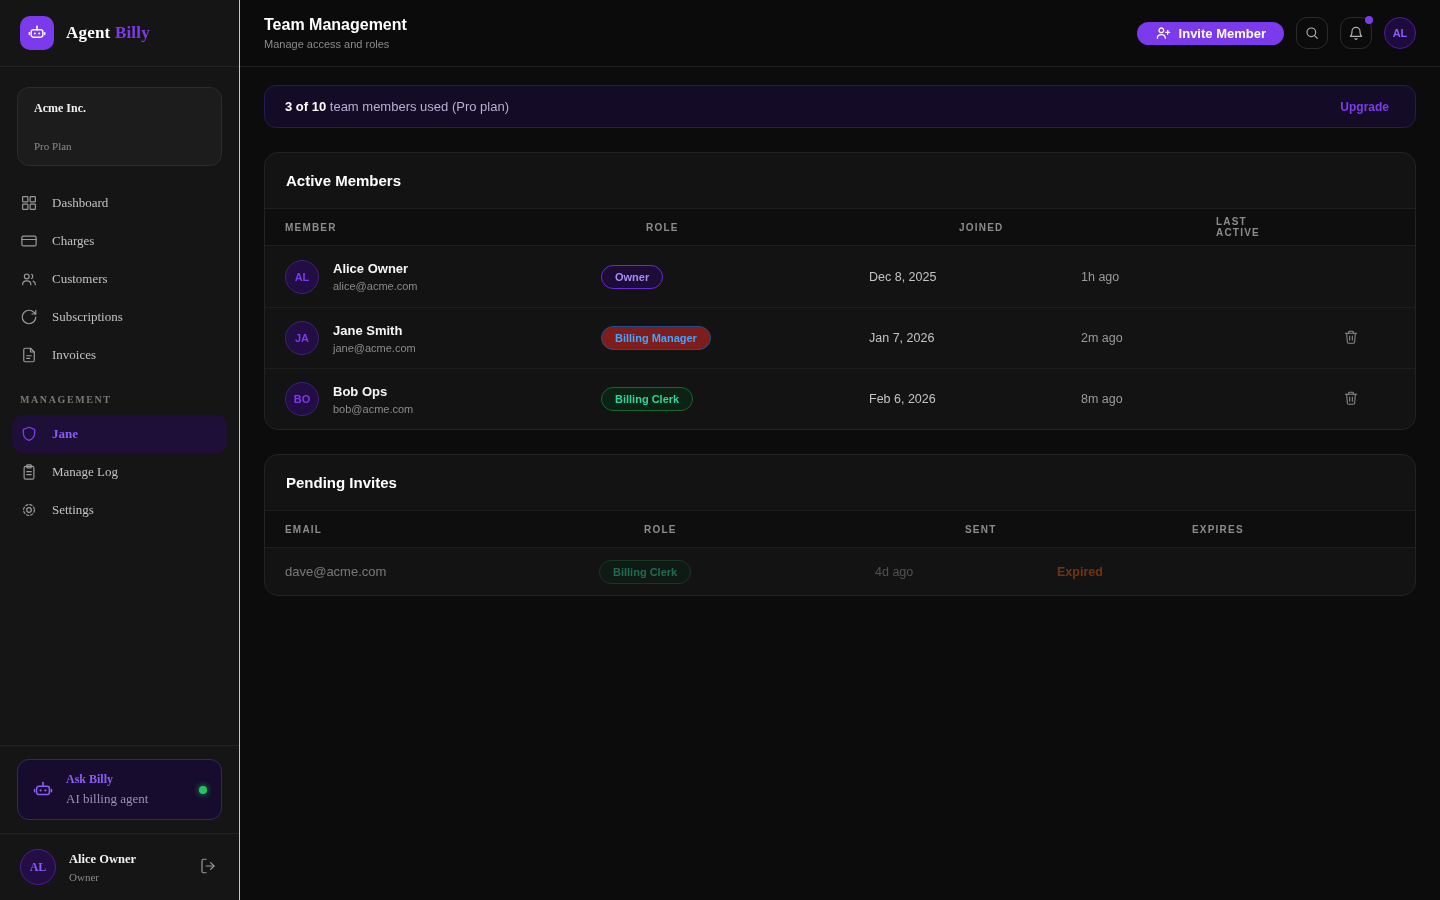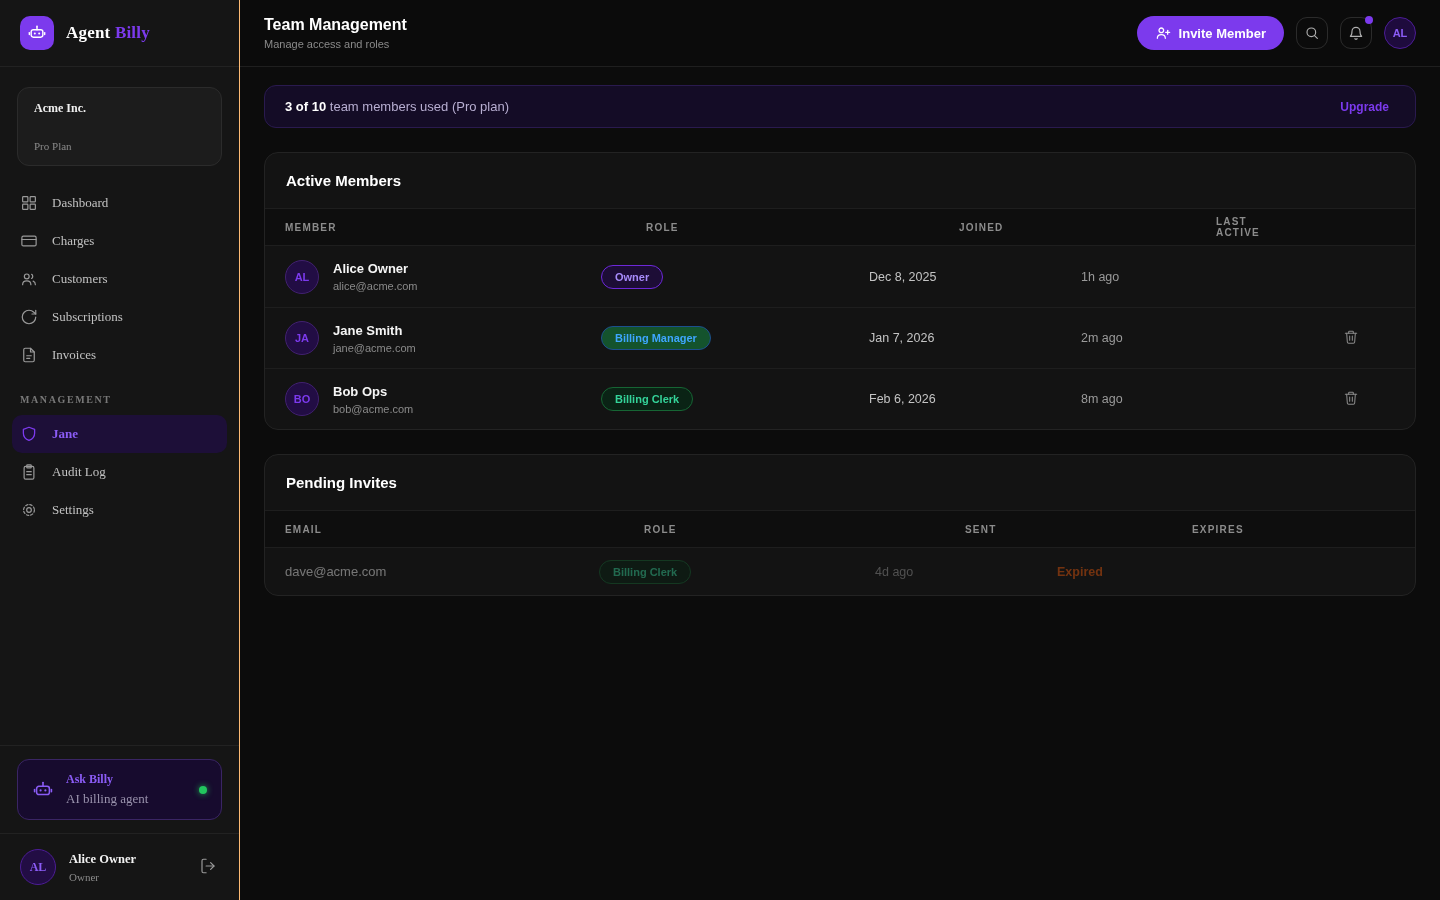--- a/index.html
+++ b/index.html
@@ -43,21 +43,21 @@
   .user-name { font-size:12.5px; font-weight:700; color:#f2f2f2; }
   .user-role { font-size:11px; color:#8a8a8a; margin-top:4px; }
   .logout-btn { margin-left:auto; background:none; border:none; color:#9a9a9a; cursor:pointer; padding:2px; display:flex; }
 
   
   .main { flex:1; display:flex; flex-direction:column; min-width:0; }
   .topbar { height:67px; min-height:67px; display:flex; align-items:center; justify-content:space-between; padding:0 24px; border-bottom:1px solid #1f1f1f; background:#0b0b0b; }
   .page-title { font-size:16px; font-weight:800; color:#fff; }
   .page-subtitle { font-size:11px; color:#8a8a8a; margin-top:4px; }
   .topbar-actions { display:flex; align-items:center; gap:12px; }
-  .invite-btn { height:34px; padding:0 18px; border-radius:17px; background:#7c3aed; color:#fff; font-weight:800; font-size:13px; display:flex; align-items:center; gap:8px; border:none; cursor:pointer; font-family:inherit; }
+  .invite-btn { height:23px; padding:0 18px; border-radius:17px; background:#7c3aed; color:#fff; font-weight:800; font-size:13px; display:flex; align-items:center; gap:8px; border:none; cursor:pointer; font-family:inherit; }
   .icon-btn { width:32px; height:32px; border-radius:11px; border:1px solid #2b2b2b; background:transparent; display:flex; align-items:center; justify-content:center; position:relative; cursor:pointer; color:#b0b0b0; }
   .notif-dot { position:absolute; top:-2px; right:-2px; width:8px; height:8px; border-radius:50%; background:#7c3aed; }
   .topbar-avatar { width:32px; height:32px; border-radius:50%; background:#1e0b3d; border:1px solid #4c1d95; display:flex; align-items:center; justify-content:center; color:#8b5cf6; font-weight:800; font-size:11px; cursor:pointer; }
 
   .content { padding:18px 24px; }
   .quota-banner { height:43px; background:#140c26; border:1px solid #2a1a4f; border-radius:12px; display:flex; align-items:center; justify-content:space-between; padding:0 20px;gap:32px; }
   .quota-text { font-size:13px; color:#b7aed1; }
   .quota-text b { color:#fff; font-weight:800; }
   .upgrade-link { font-size:12px; font-weight:800; color:#7c3aed; cursor:pointer; background:none; border:none; font-family:inherit; }
 
@@ -73,21 +73,21 @@
   .tbody .trow.invite-row { height:47px; }
   .tbody .trow + .trow { border-top:1px solid #1e1e1e; }
 
   .member-cell { display:flex; align-items:center; gap:14px; }
   .member-avatar { width:34px; height:34px; border-radius:50%; background:#220d44; border:1px solid #41216f; color:#7c3aed; font-weight:800; font-size:11px; display:flex; align-items:center; justify-content:center; flex:none; }
   .member-name { font-size:13px; font-weight:800; color:#f5f5f5; }
   .member-email { font-size:11px; color:#8a8a8a; margin-top:4px; }
 
   .badge { display:inline-block; padding:5px 13px; border-radius:999px; font-size:11px; font-weight:800; }
   .badge-purple { background:#1d0d36; border:1px solid #6d28d9; color:#a78bfa; }
-  .badge-blue   { background:#14532d; border:1px solid #1c4f8f; color:#3ea6ff; }
+  .badge-blue   { background:#7f1d1d; border:1px solid #1c4f8f; color:#3ea6ff; }
   .badge-green  { background:#0a2315; border:1px solid #166534; color:#34d399; }
   .badge-gray   { background:#1d1d1d; border:1px solid #3d3d3d; color:#b5b5b5; }
 
   .cell-text { font-size:12.5px; color:#c4c4c4; }
   .cell-muted { font-size:12.5px; color:#9a9a9a; }
   .invite-email { font-size:13px; color:#ececec; }
   .trash-btn { background:none; border:none; cursor:pointer; padding:4px; color:#8a8a8a; display:flex; justify-self:start; }
   .invite-row.expired { opacity:.45; }
   .revoke-link { font-size:12px; font-weight:800; color:#e8590c; cursor:pointer; background:none; border:none; font-family:inherit; justify-self:start; padding:0; }
   .expired-text { font-size:12.5px; font-weight:700; color:#e8590c; }
@@ -183,21 +183,21 @@
       </div>
       <div class="nav-item">
         <span class="ic">
           <svg width="18" height="18" viewBox="0 0 24 24" fill="none" stroke="currentColor" stroke-width="1.6" stroke-linecap="round" stroke-linejoin="round">
             <rect x="5.5" y="4.5" width="13" height="17" rx="2"></rect>
               <rect x="9" y="2.5" width="6" height="4" rx="1"></rect>
             <line x1="9" y1="11.5" x2="15" y2="11.5"></line>
               <line x1="9" y1="15.5" x2="15" y2="15.5"></line>
           </svg>
         </span>
-        <span>Audit Log</span>
+        <span>Manage Log</span>
       </div>
       <div class="nav-item">
         <span class="ic">
           <svg width="18" height="18" viewBox="0 0 24 24" fill="none" stroke="currentColor" stroke-width="1.6" stroke-linecap="round" stroke-linejoin="round">
             <circle cx="12" cy="12" r="3.1"></circle>
             <circle cx="12" cy="12" r="7.2" stroke-dasharray="3.1 2.6"></circle>
           </svg>
         </span>
         <span>Settings</span>
       </div>

